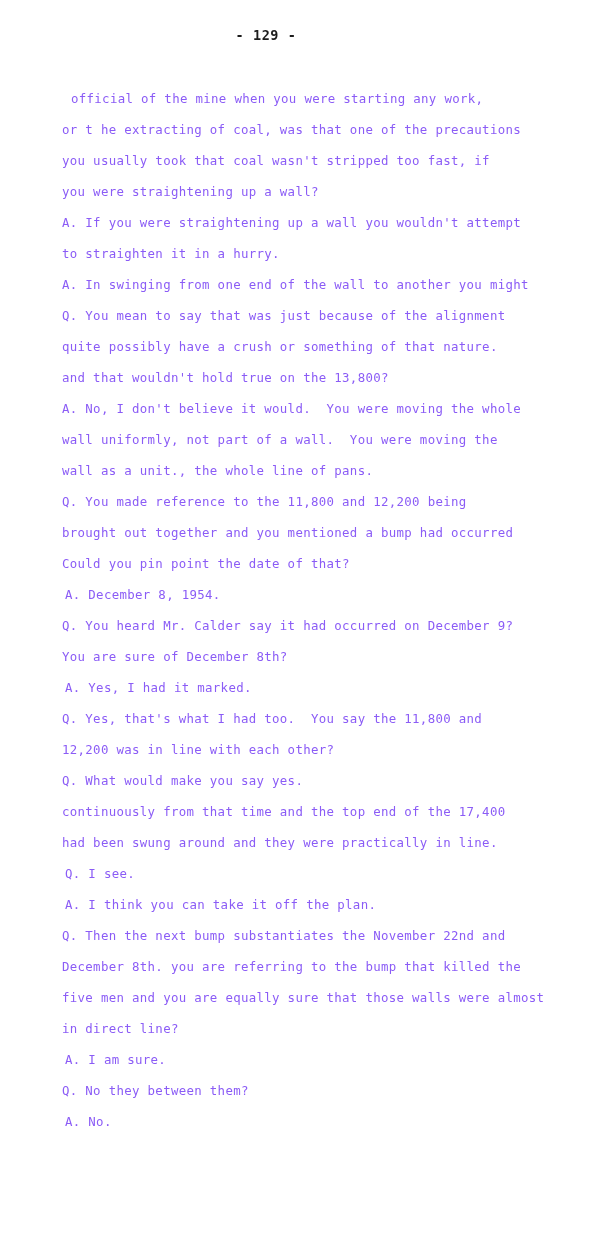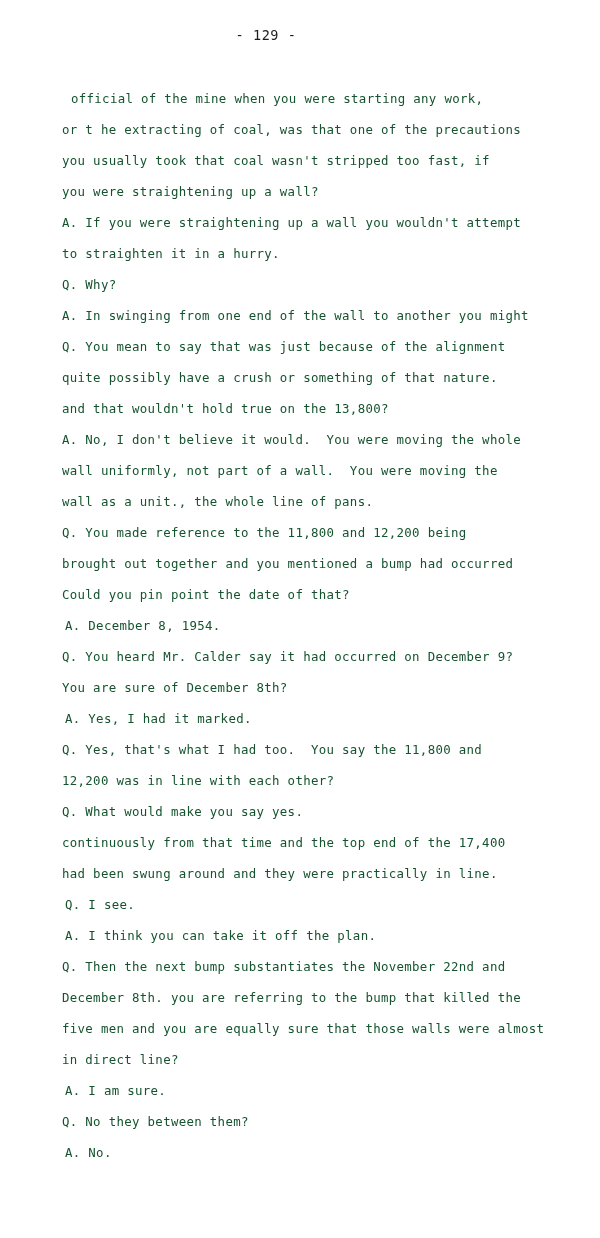--- a/index.html
+++ b/index.html
@@ -27,58 +27,58 @@
   
   .page-number {
     position: absolute;
     top: 27px;
     left: 0;
     width: 532px;
     text-align: center;
     font-size: 13.5px;
     letter-spacing: 0.6px;
     color: #1c1c1c;
+    font-weight: bold;
   }
 
   
   .transcript {
     position: absolute;
     top: 83px;
     left: 62px;
     width: 505px;
   }
 
   .line {
     font-size: 12.4px;
     line-height: 31px;
     height: 31px;
     white-space: pre;
     letter-spacing: 0.32px;
-    color: #14532d;
+    color: #8b5cf6;
   }
 
   
   .line.indent-1 { padding-left: 9px; }
   .line.indent-2 { padding-left: 3px; }
 </style>
 </head>
 <body>
 
 <div class="page">
 
   <div class="page-number">- 129 -</div>
 
   <div class="transcript">
       <div class="line indent-1">official of the mine when you were starting any work,</div>
       <div class="line">or t he extracting of coal, was that one of the precautions</div>
       <div class="line">you usually took that coal wasn't stripped too fast, if</div>
       <div class="line">you were straightening up a wall?</div>
       <div class="line">A. If you were straightening up a wall you wouldn't attempt</div>
       <div class="line">to straighten it in a hurry.</div>
-      <div class="line">Q. Why?</div>
       <div class="line">A. In swinging from one end of the wall to another you might</div>
       <div class="line">Q. You mean to say that was just because of the alignment</div>
       <div class="line">quite possibly have a crush or something of that nature.</div>
       <div class="line">and that wouldn't hold true on the 13,800?</div>
       <div class="line">A. No, I don't believe it would.  You were moving the whole</div>
       <div class="line">wall uniformly, not part of a wall.  You were moving the</div>
       <div class="line">wall as a unit., the whole line of pans.</div>
       <div class="line">Q. You made reference to the 11,800 and 12,200 being</div>
       <div class="line">brought out together and you mentioned a bump had occurred</div>
       <div class="line">Could you pin point the date of that?</div>

